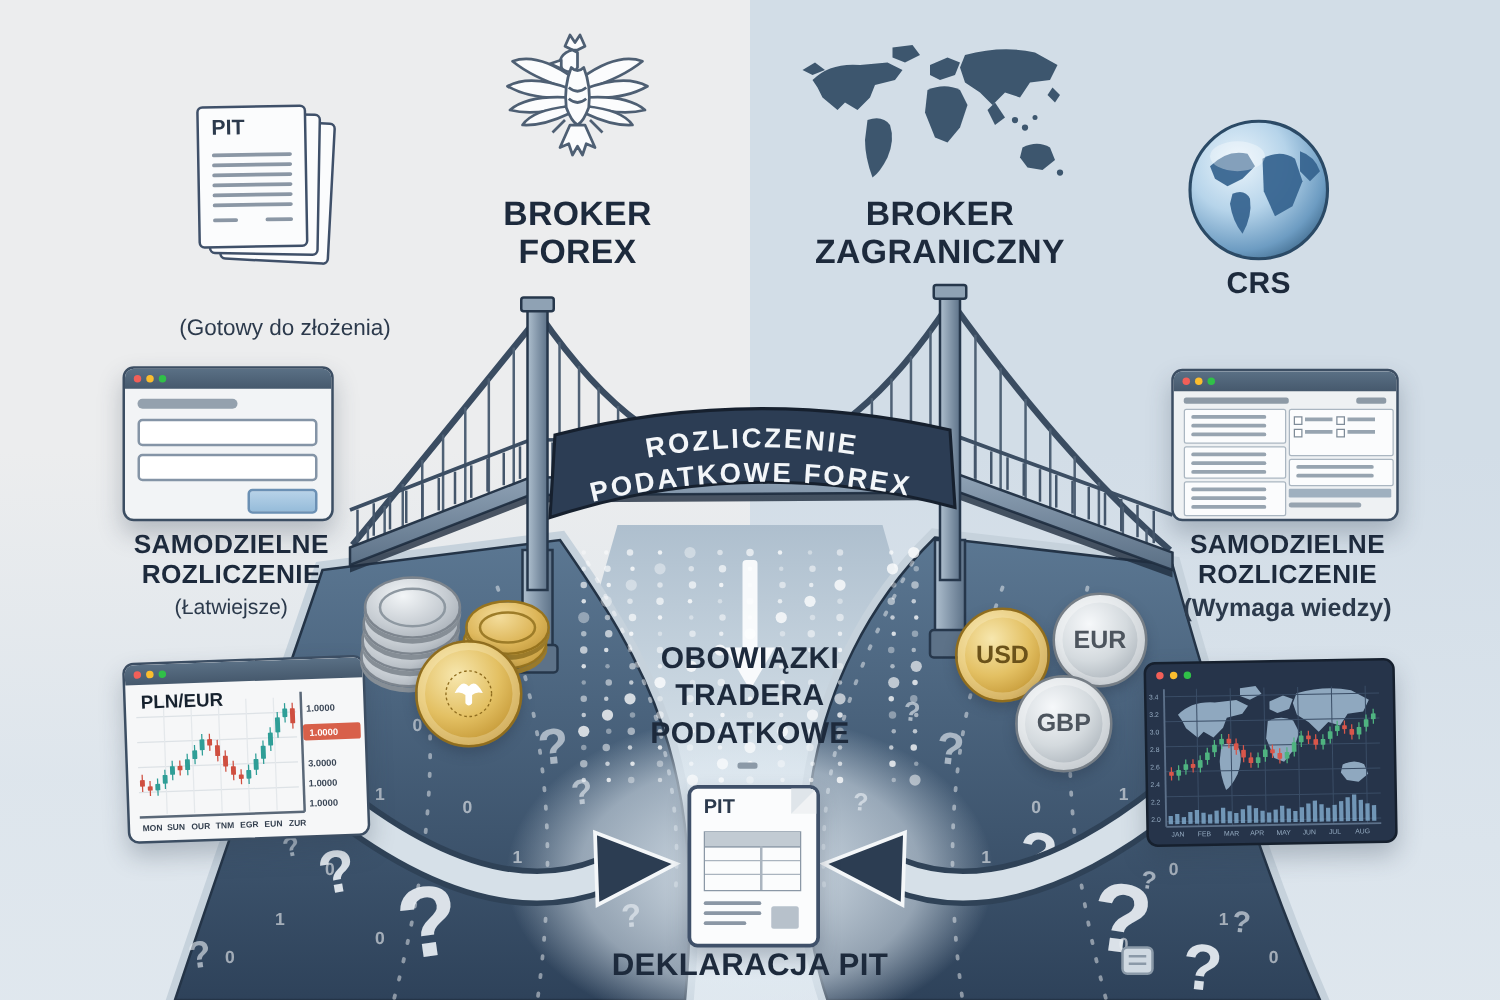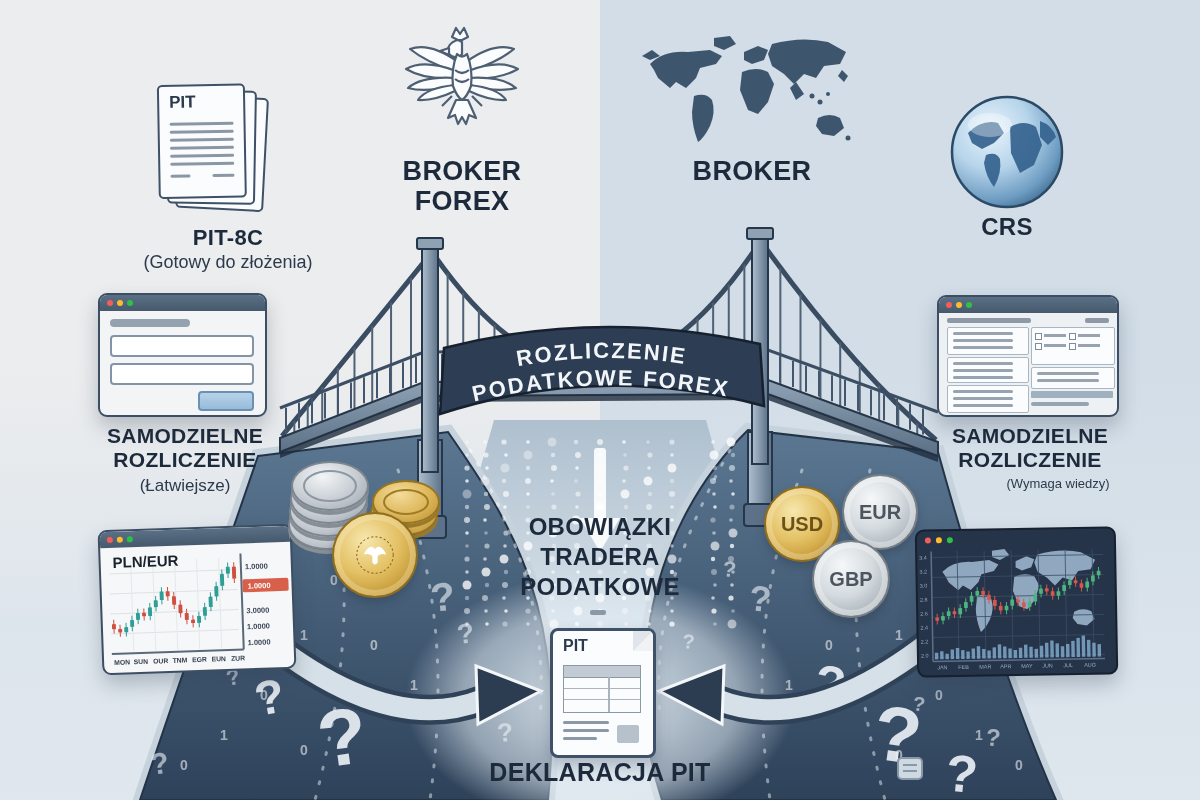--- a/index.html
+++ b/index.html
@@ -510,38 +510,38 @@
       <circle cx="212" cy="108" r="2.5"></circle>
     </svg>
   </div>
 
   <div class="abs h1 z3" style="left:382px;top:156px;width:160px;font-size:27px;">
     <div>BROKER</div>
     <div>FOREX</div>
   </div>
   <div class="abs h1 z3" style="left:632px;top:156px;width:240px;font-size:27px;">
     <div>BROKER</div>
+    <div>ZAGRANICZNY</div>
   </div>
 
   <div class="abs z3" style="left:158px;top:84px;width:120px;height:132px;transform:rotate(-1deg);">
     <div class="page" style="left:20px;top:12px;width:84px;height:110px;transform:rotate(4deg);"></div>
     <div class="page" style="left:10px;top:6px;width:84px;height:110px;transform:rotate(2deg);"></div>
     <div class="page" style="left:0;top:0;width:84px;height:110px;">
       <div class="dlab" style="left:10px;top:6px;font-size:17px;">PIT</div>
       <div class="dln" style="left:10px;top:36px;width:64px;"></div>
       <div class="dln" style="left:10px;top:44px;width:64px;"></div>
       <div class="dln" style="left:10px;top:52px;width:64px;"></div>
       <div class="dln" style="left:10px;top:60px;width:64px;"></div>
       <div class="dln" style="left:10px;top:68px;width:64px;"></div>
       <div class="dln" style="left:10px;top:76px;width:64px;"></div>
       <div class="dln" style="left:10px;top:88px;width:20px;"></div>
       <div class="dln" style="left:52px;top:88px;width:22px;"></div>
     </div>
   </div>
-  <div class="abs h1 z3" style="left:138px;top:226px;width:180px;font-size:22px;">PIT-8C</div>
   <div class="abs note z3" style="left:118px;top:252px;width:220px;font-size:18px;">(Gotowy do złożenia)</div>
 
   <div class="win z3" style="left:98px;top:293px;width:165px;height:120px;">
     <div class="bar">
       <span class="dot d-r"></span>
       <span class="dot d-y"></span>
       <span class="dot d-g"></span>
     </div>
     <div style="position:relative;height:102px;">
       <div class="ln" style="left:10px;top:8px;width:80px;height:8px;border-radius:4px;"></div>
@@ -712,21 +712,21 @@
         <div style="position:absolute;left:130px;top:30px;width:5px;height:5px;border:1.2px solid #7f8c99;background:#fff;"></div>
         <div style="position:absolute;left:139px;top:31px;width:22px;height:3px;background:#97a4b0;"></div>
         <div style="position:absolute;left:92px;top:78px;width:82px;height:7px;background:#9fb0bf;border-radius:1px;"></div>
         <div style="position:absolute;left:92px;top:89px;width:58px;height:4px;background:#97a4b0;border-radius:2px;"></div>
       </div>
   </div>
   <div class="abs h1 z3" style="left:930px;top:424px;width:200px;font-size:21px;">
     <div>SAMODZIELNE</div>
     <div>ROZLICZENIE</div>
   </div>
-  <div class="abs note z3" style="left:958px;top:476px;width:200px;font-size:13px;">(Wymaga wiedzy)</div>
+  <div class="abs note z3" style="left:930px;top:476px;width:200px;font-size:20px;font-weight:bold;">(Wymaga wiedzy)</div>
 
   <div class="coin silver z4" style="left:842px;top:474px;width:72px;height:72px;font-size:20px;">
     <span>EUR</span>
   </div>
   <div class="coin gold z4" style="left:764px;top:486px;width:72px;height:72px;font-size:20px;">
     <span>USD</span>
   </div>
   <div class="coin silver z5" style="left:812px;top:540px;width:74px;height:74px;font-size:20px;align-items:center;">
     <span>GBP</span>
   </div>

